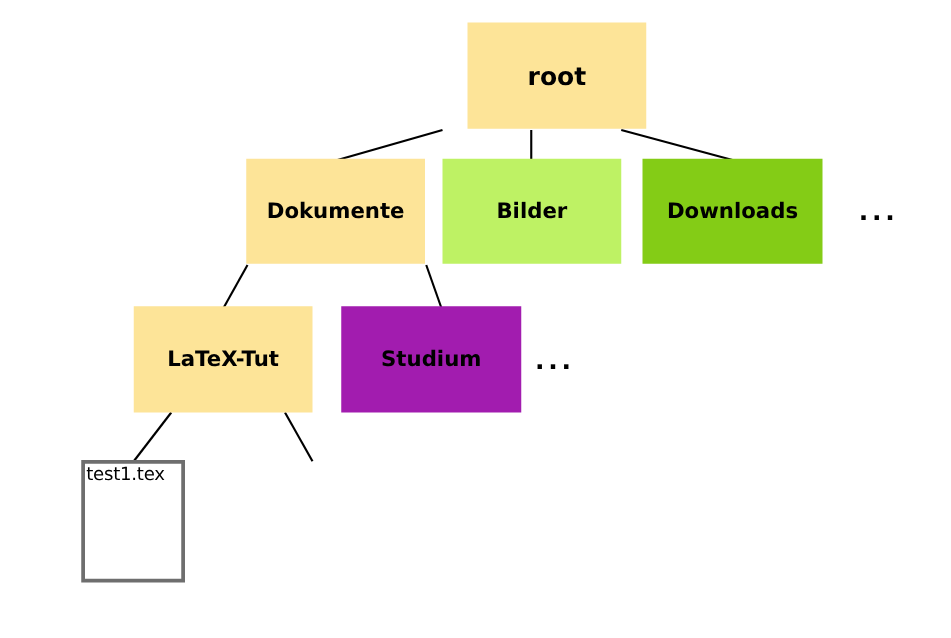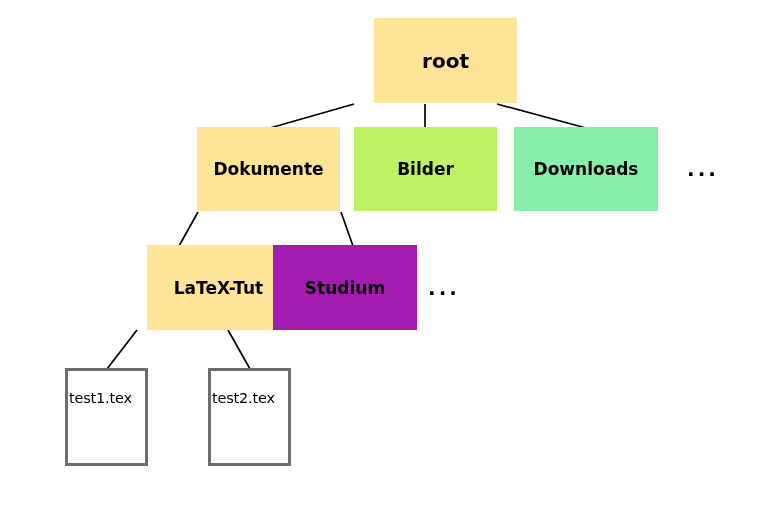--- a/index.html
+++ b/index.html
@@ -40,21 +40,21 @@
   .root-node {
     font-size: 20px;
   }
   .file {
     background: #ffffff;
     border: 3px solid #6E6E6E;
     align-items: flex-start;
     justify-content: flex-start;
     font-weight: normal;
     font-size: 14.5px;
-    padding: 19px 1px;
+    padding: 1px 1px;
     white-space: nowrap;
     letter-spacing: -0.2px;
   }
   .ellipsis {
     position: absolute;
     display: flex;
     align-items: center;
     justify-content: center;
     font-weight: bold;
     font-size: 20px;
@@ -92,37 +92,34 @@
   </div>
 
   <div class="node folder" id="node-dokumente" style="background: rgb(253, 228, 152);">
     <span>Dokumente</span>
   </div>
 
   <div class="node folder" id="node-bilder" style="background: #bef264;">
     <span>Bilder</span>
   </div>
 
-  <div class="node folder" id="node-downloads" style="background: #86efac;">
+  <div class="node folder" id="node-downloads" style="background: #84cc16;">
     <span>Downloads</span>
   </div>
 
   <div class="ellipsis" id="ellipsis-level2">...</div>
 
-  <div class="node folder" id="node-latex-tut" style="background: rgb(253, 228, 152); margin-left: 40px;">
+  <div class="node folder" id="node-latex-tut" style="background: rgb(253, 228, 152);">
     <span>LaTeX-Tut</span>
   </div>
 
   <div class="node folder" id="node-studium" style="background: #a21caf;">
     <span>Studium</span>
   </div>
 
   <div class="ellipsis" id="ellipsis-level3">...</div>
 
   <div class="node file" id="node-test1" style="background: rgb(255, 255, 255); border-color: rgb(110, 110, 110);">
     <span>test1.tex</span>
   </div>
 
-  <div class="node file" id="node-test2" style="background: rgb(255, 255, 255); border-color: rgb(110, 110, 110);">
-    <span>test2.tex</span>
-  </div>
 
 </div>
 
 </body></html>

